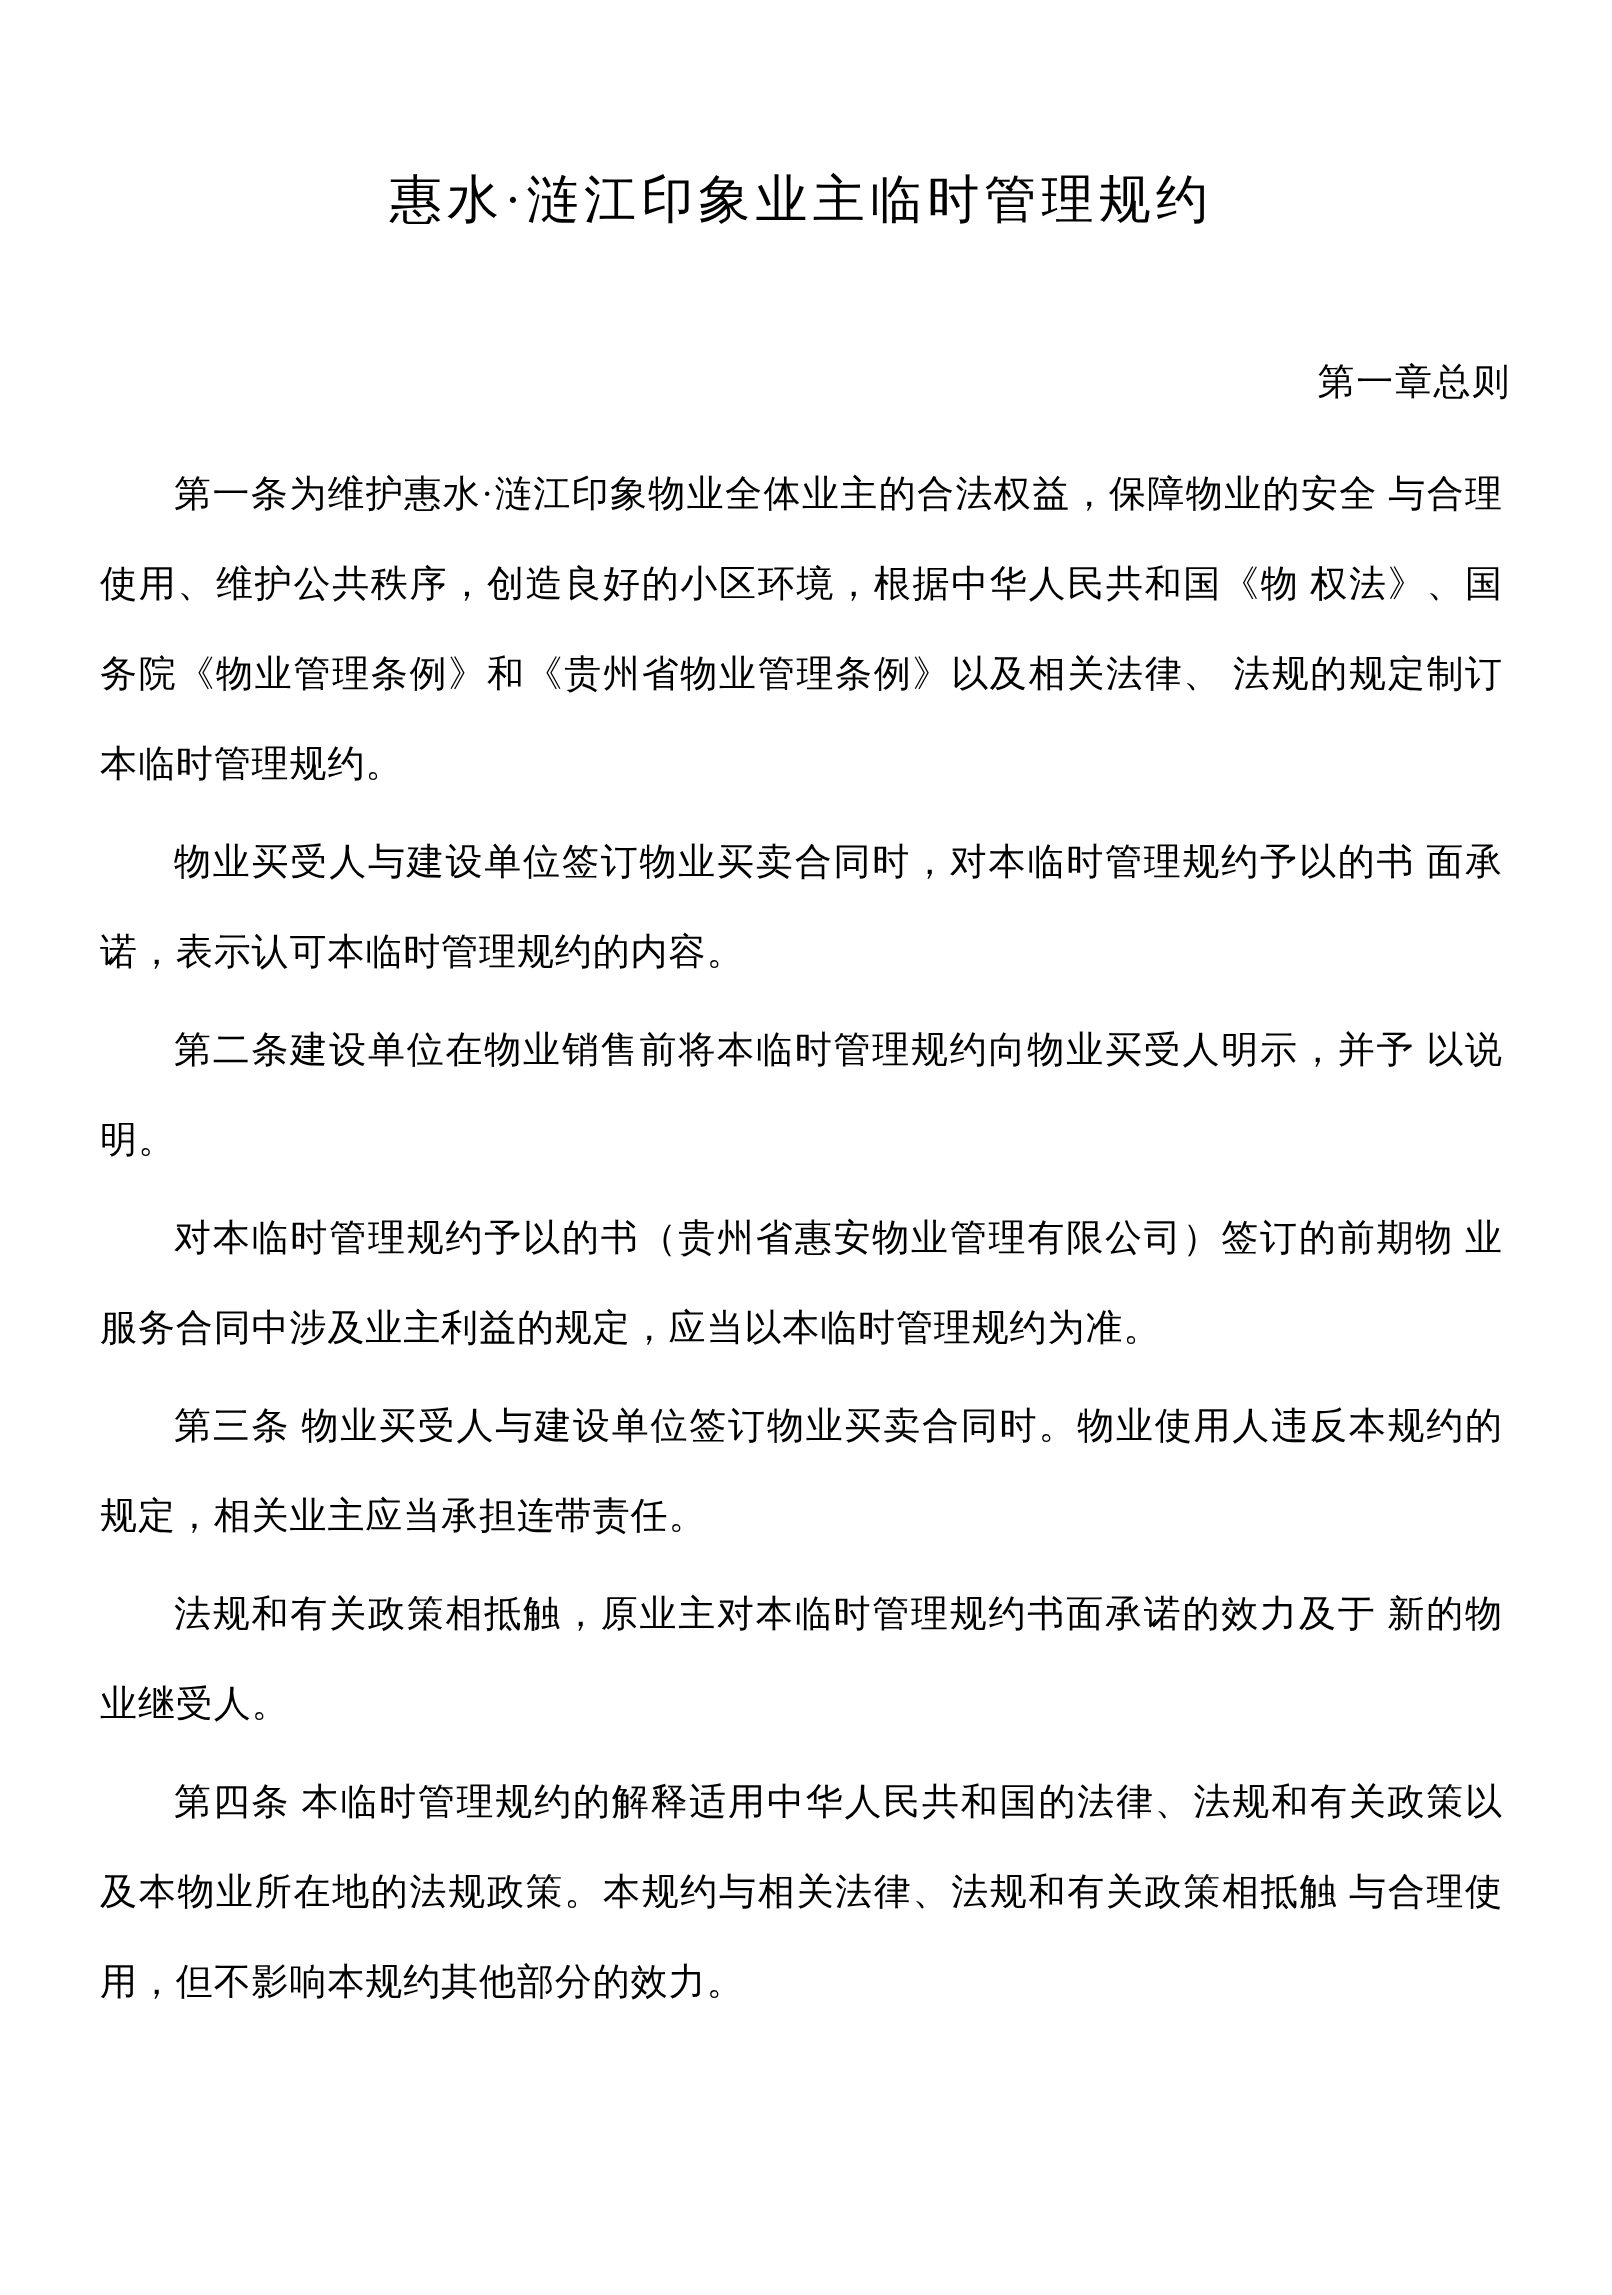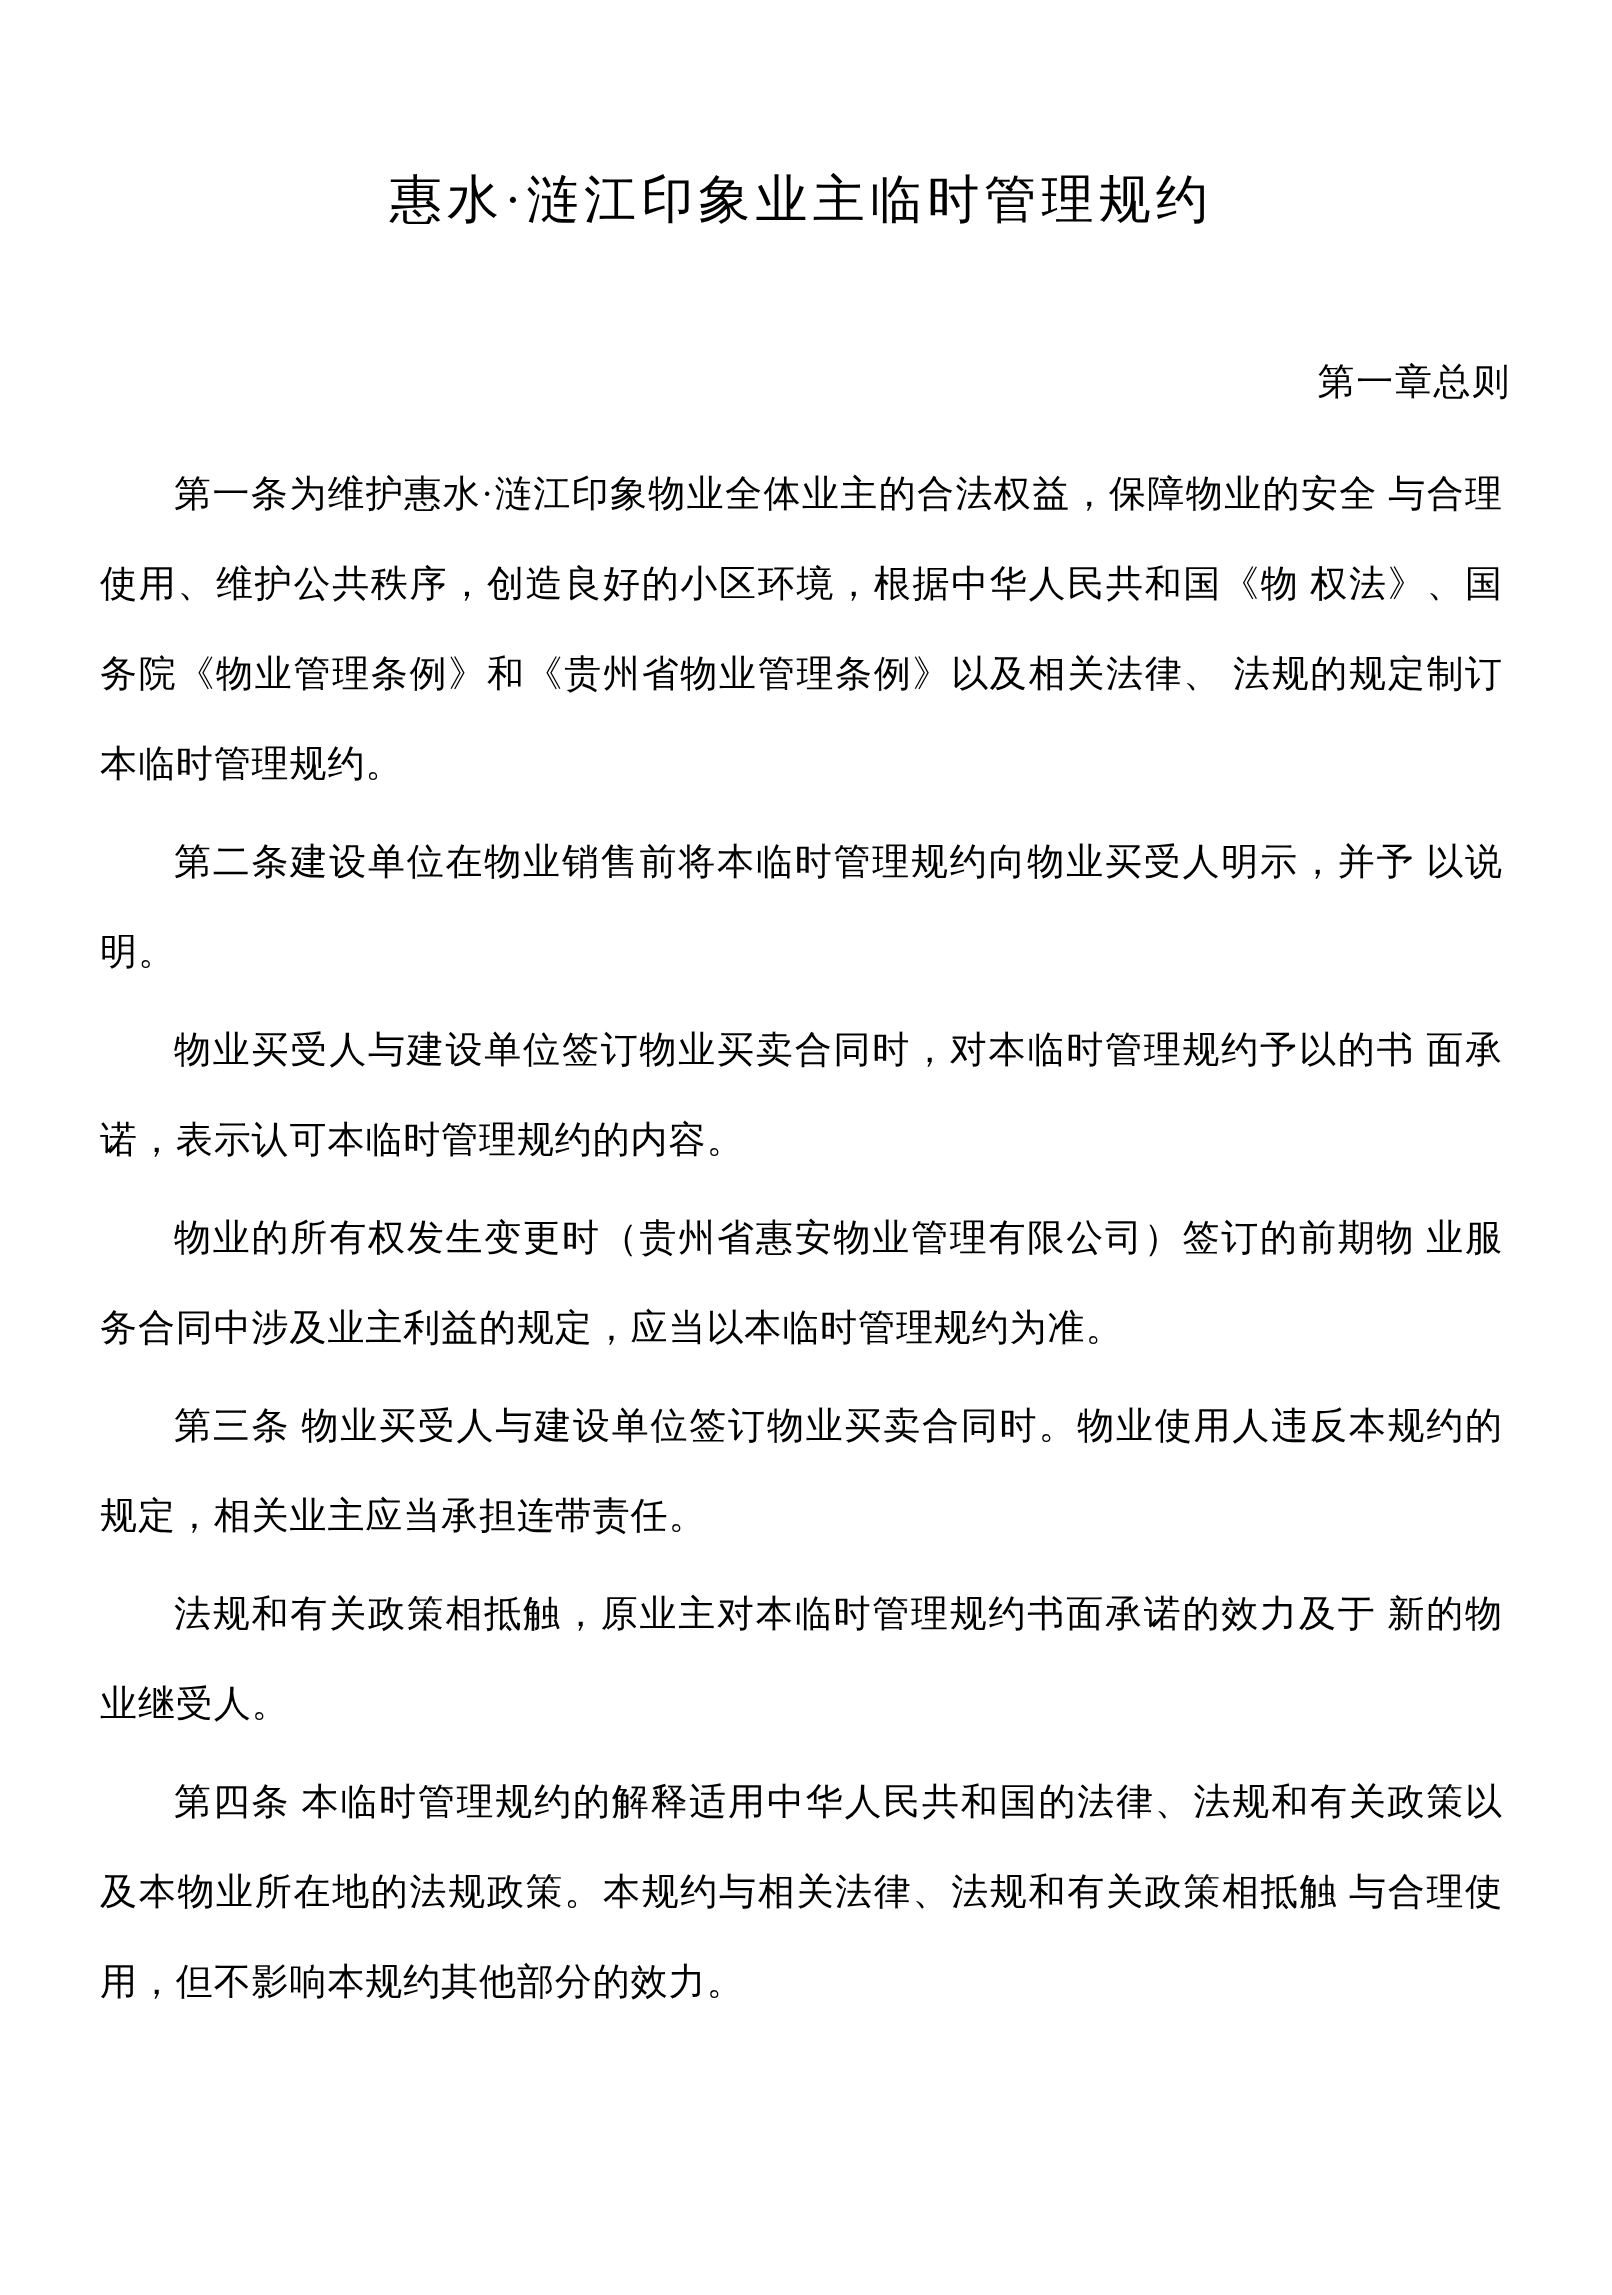--- a/index.html
+++ b/index.html
@@ -53,21 +53,21 @@
 </head>
 <body>
 
 <div class="page">
   <h1 class="doc-title">惠水·涟江印象业主临时管理规约</h1>
 
   <h2 class="chapter">第一章总则</h2>
 
   <div class="body-text">
     <p class="para">第一条为维护惠水·涟江印象物业全体业主的合法权益，保障物业的安全 与合理使用、维护公共秩序，创造良好的小区环境，根据中华人民共和国《物 权法》、国务院《物业管理条例》和《贵州省物业管理条例》以及相关法律、 法规的规定制订本临时管理规约。</p>
+    <p class="para">物业买受人与建设单位签订物业买卖合同时，对本临时管理规约予以的书 面承诺，表示认可本临时管理规约的内容。</p>
     <p class="para">第二条建设单位在物业销售前将本临时管理规约向物业买受人明示，并予 以说明。</p>
-    <p class="para">物业买受人与建设单位签订物业买卖合同时，对本临时管理规约予以的书 面承诺，表示认可本临时管理规约的内容。</p>
-    <p class="para">物业的所有权发生变更时（贵州省惠安物业管理有限公司）签订的前期物 业服务合同中涉及业主利益的规定，应当以本临时管理规约为准。</p>
+    <p class="para">对本临时管理规约予以的书（贵州省惠安物业管理有限公司）签订的前期物 业服务合同中涉及业主利益的规定，应当以本临时管理规约为准。</p>
     <p class="para">第三条 物业买受人与建设单位签订物业买卖合同时。物业使用人违反本规约的规定，相关业主应当承担连带责任。</p>
     <p class="para">法规和有关政策相抵触，原业主对本临时管理规约书面承诺的效力及于 新的物业继受人。</p>
     <p class="para">第四条 本临时管理规约的解释适用中华人民共和国的法律、法规和有关政策以及本物业所在地的法规政策。本规约与相关法律、法规和有关政策相抵触 与合理使用，但不影响本规约其他部分的效力。</p>
   </div>
 </div>
 
 
 </body></html>

